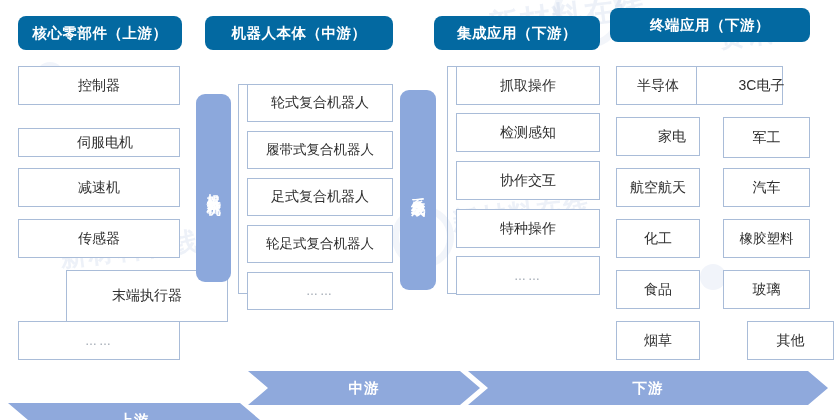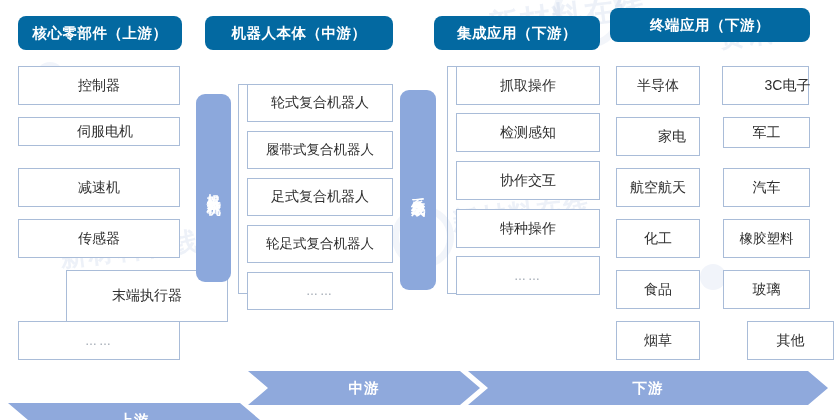--- a/index.html
+++ b/index.html
@@ -140,21 +140,21 @@
   <div class="wm-ring" style="left:392px; top:206px; width:48px; height:48px;"></div>
   <div class="wm-dot" style="left:700px; top:264px; width:26px; height:26px;"></div>
   <div class="watermark" style="left:718px; top:18px; font-size:26px; transform:rotate(-7deg);">资讯</div>
 
   <div class="hdr" style="left:18px;  top:16px; width:164px;">核心零部件（上游）</div>
   <div class="hdr" style="left:205px; top:16px; width:188px;">机器人本体（中游）</div>
   <div class="hdr" style="left:434px; top:16px; width:166px;">集成应用（下游）</div>
   <div class="hdr" style="left:610px; top:8px; width:200px;">终端应用（下游）</div>
 
   <div class="box" style="left:18px; top:66px;  width:162px; height:39px;">控制器</div>
-  <div class="box" style="left:18px; top:117px; width:162px; height:29px;padding-left:12px;">伺服电机</div>
+  <div class="box" style="left:18px; top:128px; width:162px; height:29px;padding-left:12px;">伺服电机</div>
   <div class="box" style="left:18px; top:168px; width:162px; height:39px;">减速机</div>
   <div class="box" style="left:18px; top:219px; width:162px; height:39px;">传感器</div>
   <div class="box" style="left:18px; top:270px; width:162px; height:52px;margin-left:48px;">末端执行器</div>
   <div class="box ellipsis" style="left:18px; top:321px; width:162px; height:39px;">……</div>
 
   <div class="vbar" style="left:196px; top:94px; width:35px; height:188px;">机器人整机</div>
   <div class="bracket" style="left:238px; top:84px; width:9px; height:210px;"></div>
 
   <div class="box" style="left:247px; top:84px;  width:146px; height:38px;">轮式复合机器人</div>
   <div class="box small" style="left:247px; top:131px; width:146px; height:38px;">履带式复合机器人</div>
@@ -171,22 +171,22 @@
   <div class="box" style="left:456px; top:209px; width:144px; height:39px;">特种操作</div>
   <div class="box ellipsis" style="left:456px; top:256px; width:144px; height:39px;">……</div>
 
   <div class="box" style="left:616px; top:66px;  width:84px; height:39px;">半导体</div>
   <div class="box" style="left:616px; top:117px; width:84px; height:39px;padding-left:28px;">家电</div>
   <div class="box" style="left:616px; top:168px; width:84px; height:39px;">航空航天</div>
   <div class="box" style="left:616px; top:270px; width:84px; height:39px;">食品</div>
   <div class="box" style="left:616px; top:219px; width:84px; height:39px;">化工</div>
   <div class="box" style="left:616px; top:321px; width:84px; height:39px;">烟草</div>
 
-  <div class="box" style="left:722px; top:66px;  width:87px; height:39px;padding-left:44px;">3C电子</div>
-  <div class="box" style="left:723px; top:117px; width:87px; height:31px;">军工</div>
+  <div class="box" style="left:696px; top:66px;  width:87px; height:39px;padding-left:44px;">3C电子</div>
+  <div class="box" style="left:723px; top:117px; width:87px; height:41px;">军工</div>
   <div class="box" style="left:723px; top:168px; width:87px; height:39px;">汽车</div>
   <div class="box small" style="left:723px; top:219px; width:87px; height:39px;">橡胶塑料</div>
   <div class="box" style="left:723px; top:270px; width:87px; height:39px;">玻璃</div>
   <div class="box" style="left:747px; top:321px; width:87px; height:39px;">其他</div>
 
   <div class="chev" style="left:8px; top:371px; width:252px;
               clip-path: polygon(0 0, 232px 0, 252px 17px, 232px 34px, 0 34px, 20px 17px); margin-top: 32px;">
     <span class="chev-label">上游</span>
   </div>
 

